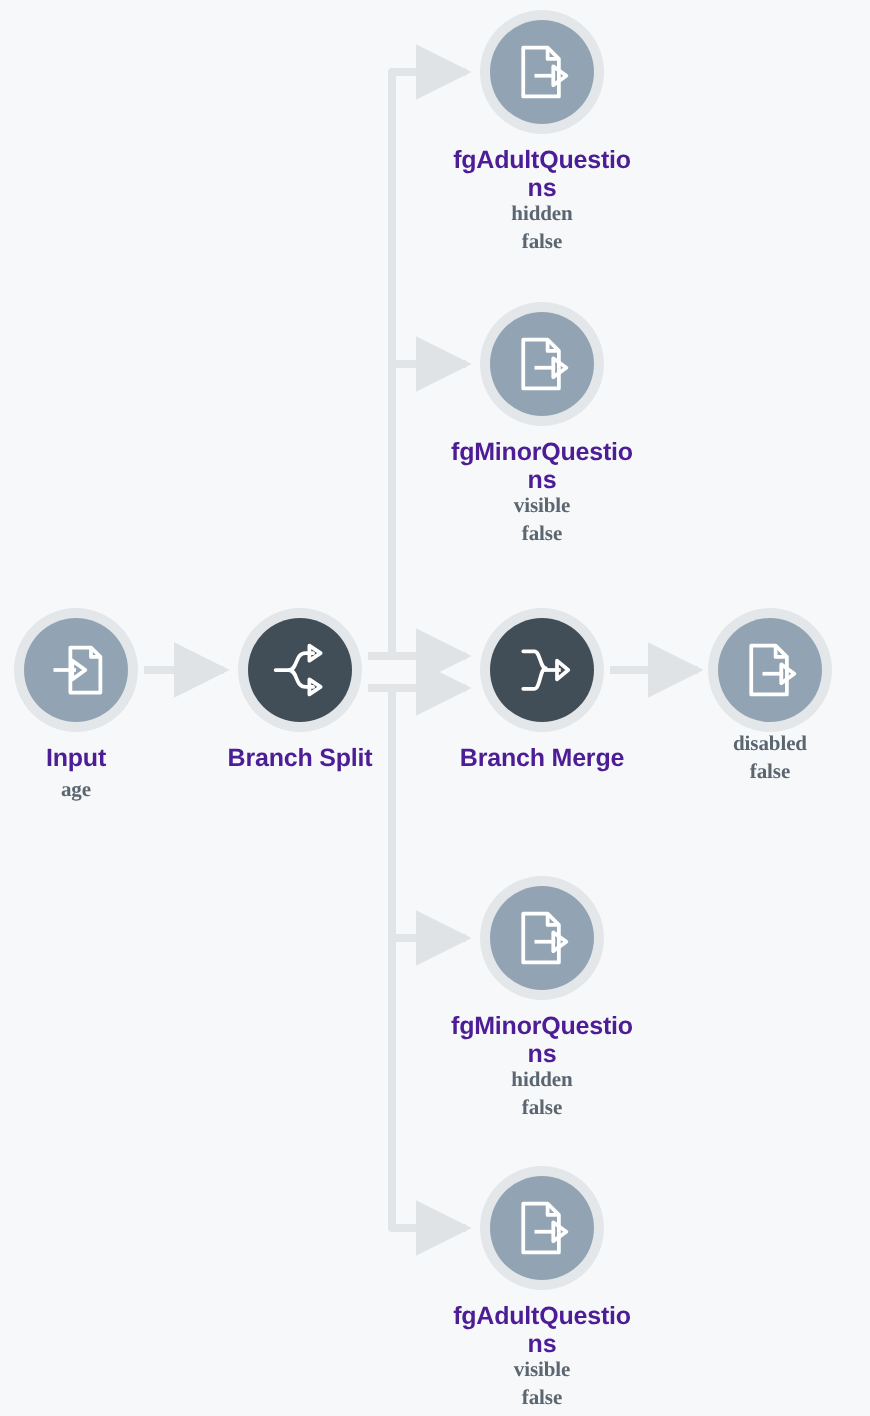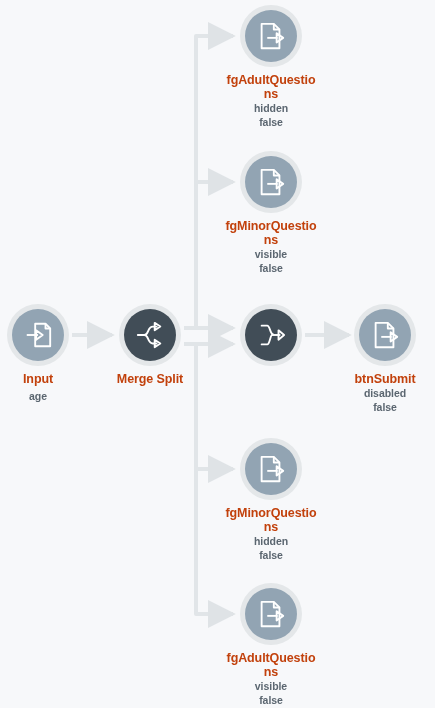--- a/index.html
+++ b/index.html
@@ -53,33 +53,34 @@
     align-items: center;
     justify-content: center;
   }
   .node-inner.light { background: #92a4b3; }
   .node-inner.dark  { background: #414d57; }
   .node-inner svg { display: block; }
   .node-label {
     margin-top: 6px;
     font-size: 12.5px;
     font-weight: bold;
-    color: #c2410c;
+    color: #4c1d95;
     line-height: 14px;
     letter-spacing: -0.1px;
     width: 94px;
     margin-left: 13px;
     word-break: break-word;
   }
   .node-sub {
     font-size: 10.5px;
     font-weight: bold;
     color: #5b6670;
     line-height: 14px;
     letter-spacing: -0.05px;
+    font-family: Liberation Serif, serif;
   }
   .node-sub.spaced { margin-top: 3px; }
 </style>
 </head>
 <body>
 
 <div id="canvas">
 
   <svg id="edge-layer" viewBox="0 0 435 708" width="435" height="708" xmlns="http://www.w3.org/2000/svg">
     <defs>
@@ -123,21 +124,21 @@
     <div class="node-circle">
       <div class="node-inner dark">
         <svg width="30" height="30" viewBox="0 0 32 32">
           <path d="M3 16 H10 C15 16 13 7 19 7 H23" fill="none" stroke="#ffffff" stroke-width="2" stroke-linejoin="round" stroke-linecap="round"></path>
           <path d="M10 16 C15 16 13 25 19 25 H23" fill="none" stroke="#ffffff" stroke-width="2" stroke-linejoin="round" stroke-linecap="round"></path>
           <path d="M21 3 L27 7 L21 11 Z" fill="none" stroke="#ffffff" stroke-width="2" stroke-linejoin="round"></path>
           <path d="M21 21 L27 25 L21 29 Z" fill="none" stroke="#ffffff" stroke-width="2" stroke-linejoin="round"></path>
         </svg>
       </div>
     </div>
-    <div class="node-label">Merge Split</div>
+    <div class="node-label">Branch Split</div>
   </div>
 
   <div class="node" style="left:271px; top:36px;">
     <div class="node-circle">
       <div class="node-inner light">
         <svg width="30" height="30" viewBox="0 0 32 32">
           <path d="M6 3 H19 L25 9 V29 H6 Z" fill="none" stroke="#ffffff" stroke-width="2" stroke-linejoin="round"></path>
           <path d="M19 3 V9 H25" fill="none" stroke="#ffffff" stroke-width="2" stroke-linejoin="round"></path>
           <path d="M12 18 H23" fill="none" stroke="#ffffff" stroke-width="2"></path>
           <path d="M22 13 L29 18 L22 23 Z" fill="none" stroke="#ffffff" stroke-width="2" stroke-linejoin="round"></path>
@@ -168,34 +169,34 @@
   <div class="node" style="left:271px; top:335px;">
     <div class="node-circle">
       <div class="node-inner dark">
         <svg width="30" height="30" viewBox="0 0 32 32">
           <path d="M6 6 H12 C15 6 15 15 18 15 C15 15 15 26 12 26 H6" fill="none" stroke="#ffffff" stroke-width="2" stroke-linejoin="round" stroke-linecap="round"></path>
           <path d="M17 16 H26" fill="none" stroke="#ffffff" stroke-width="2"></path>
           <path d="M24 11 L30 16 L24 21 Z" fill="none" stroke="#ffffff" stroke-width="2" stroke-linejoin="round"></path>
         </svg>
       </div>
     </div>
+    <div class="node-label">Branch Merge</div>
   </div>
 
   <div class="node" style="left:385px; top:335px;">
     <div class="node-circle">
       <div class="node-inner light">
         <svg width="30" height="30" viewBox="0 0 32 32">
           <path d="M6 3 H19 L25 9 V29 H6 Z" fill="none" stroke="#ffffff" stroke-width="2" stroke-linejoin="round"></path>
           <path d="M19 3 V9 H25" fill="none" stroke="#ffffff" stroke-width="2" stroke-linejoin="round"></path>
           <path d="M12 18 H23" fill="none" stroke="#ffffff" stroke-width="2"></path>
           <path d="M22 13 L29 18 L22 23 Z" fill="none" stroke="#ffffff" stroke-width="2" stroke-linejoin="round"></path>
         </svg>
       </div>
     </div>
-    <div class="node-label">btnSubmit</div>
     <div class="node-sub">disabled</div>
     <div class="node-sub">false</div>
   </div>
 
   <div class="node" style="left:271px; top:469px;">
     <div class="node-circle">
       <div class="node-inner light">
         <svg width="30" height="30" viewBox="0 0 32 32">
           <path d="M6 3 H19 L25 9 V29 H6 Z" fill="none" stroke="#ffffff" stroke-width="2" stroke-linejoin="round"></path>
           <path d="M19 3 V9 H25" fill="none" stroke="#ffffff" stroke-width="2" stroke-linejoin="round"></path>

